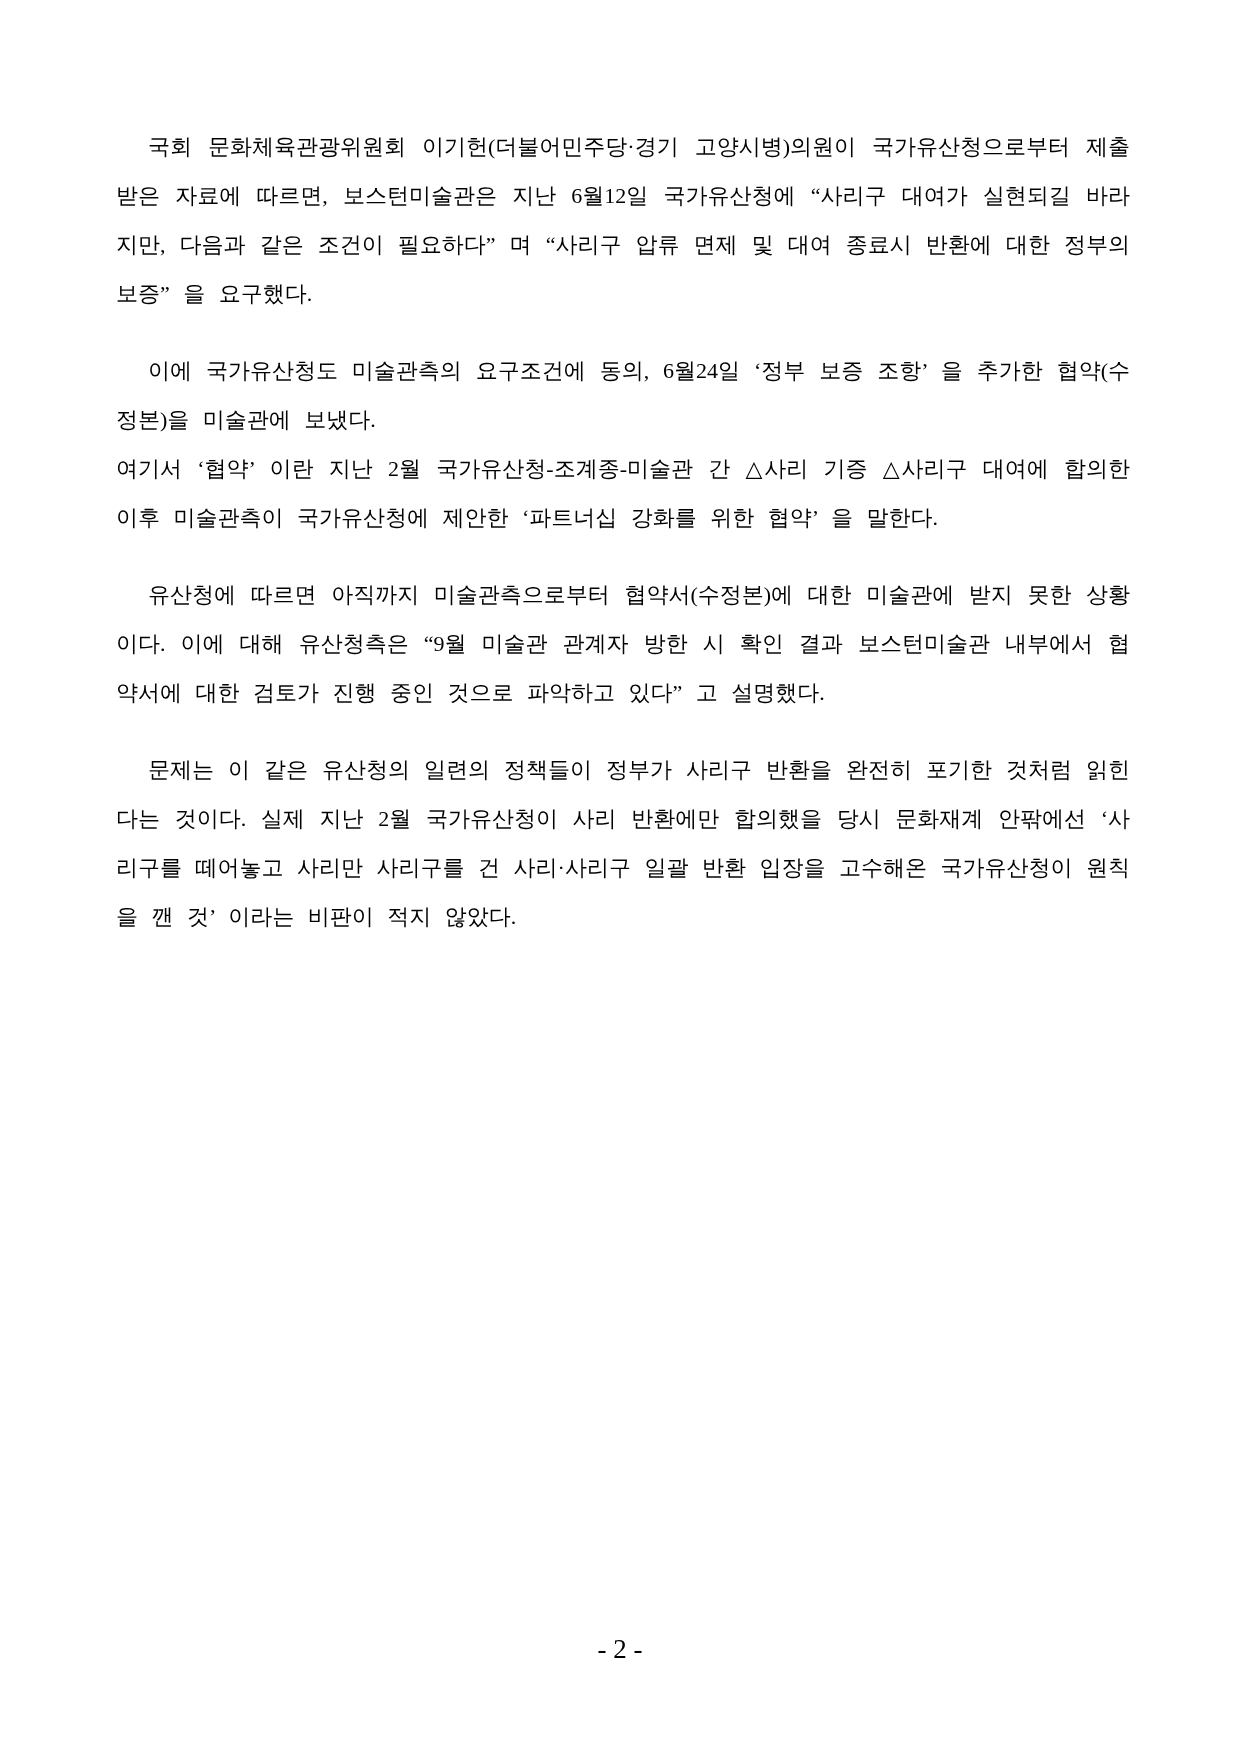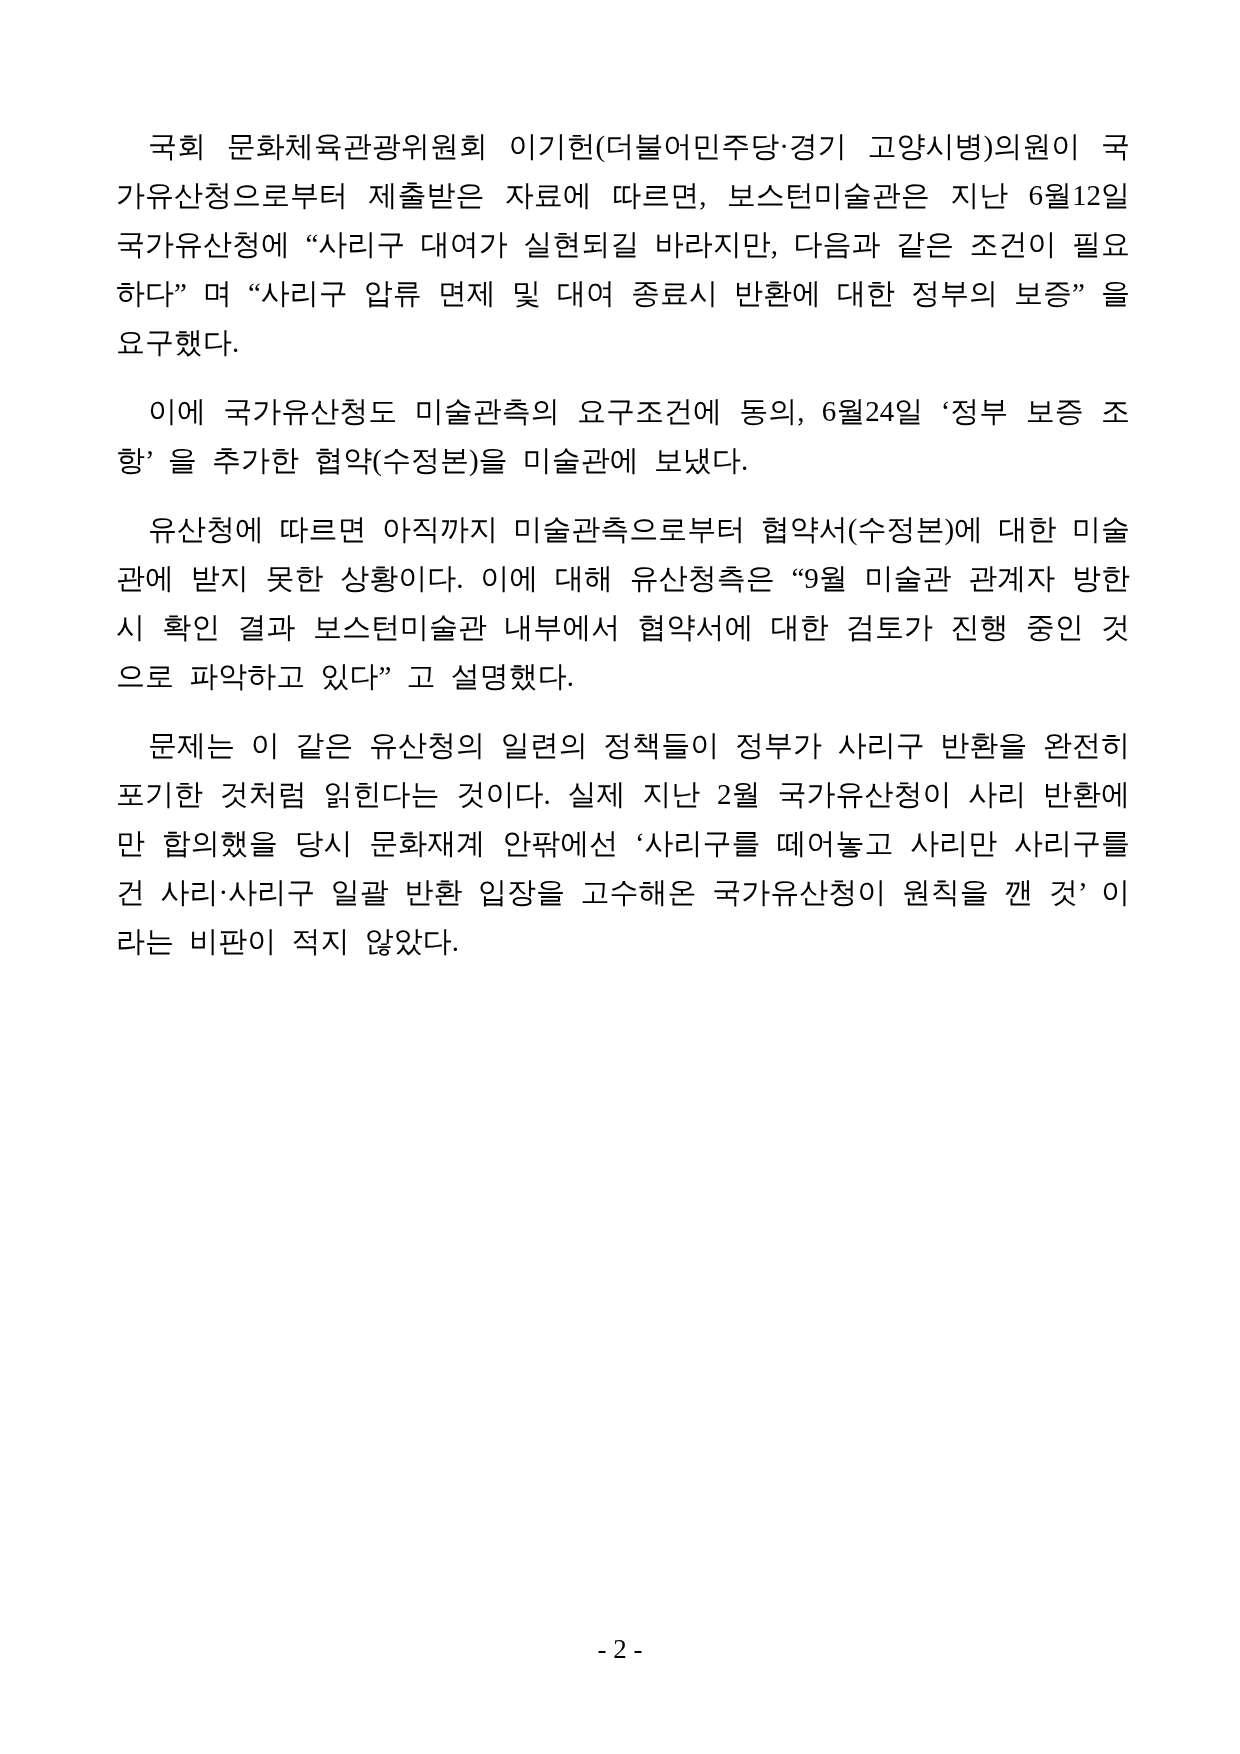--- a/index.html
+++ b/index.html
@@ -17,29 +17,29 @@
     overflow: hidden;
   }
   .content {
     position: absolute;
     left: 116px;
     top: 122px;
     width: 1014px;
   }
   .para {
     margin: 0;
-    font-size: 29px;
+    font-size: 22px;
     line-height: 49px;
     text-align: justify;
     word-break: break-all;
     word-spacing: 8px;
     color: #000000;
   }
   .para.gap {
-    margin-top: 20px;
+    margin-top: 28px;
   }
   .para.indent {
     text-indent: 32px;
   }
   .para b {
     font-weight: bold;
   }
   .footer {
     position: absolute;
     left: 0;
@@ -52,19 +52,20 @@
     font-family: "Liberation Serif", "DejaVu Serif", serif;
   }
 </style>
 </head>
 <body>
 
 <div class="page">
   <div class="content">
       <p class="para indent"><span>국회 문화체육관광위원회 이기헌(더불어민주당·경기 고양시병)의원이 국가유산청으로부터 제출받은 자료에 따르면, 보스턴미술관은 지난 6월12일 국가유산청에 “사리구 대여가 실현되길 바라지만, 다음과 같은 조건이 필요하다” 며 “사리구 압류 면제 및 대여 종료시 반환에 대한 정부의 보증” 을 요구했다.</span></p>
       <p class="para indent gap"><span>이에 국가유산청도 미술관측의 요구조건에 동의, 6월24일 ‘정부 보증 조항’ 을 추가한 협약(수정본)을 미술관에 보냈다.</span></p>
+      <p class="para"><span>여기서 ‘협약’ 이란 지난 2월 국가유산청-조계종-미술관 간 △사리 기증 △사리구 대여에 합의한 이후 미술관측이 국가유산청에 제안한 ‘파트너십 강화를 위한 협약’ 을 말한다.</span></p>
       <p class="para indent gap"><span>유산청에 따르면 아직까지 미술관측으로부터 협약서(수정본)에 대한 미술관에 받지 못한 상황이다. 이에 대해 유산청측은 “9월 미술관 관계자 방한 시 확인 결과 보스턴미술관 내부에서 협약서에 대한 검토가 진행 중인 것으로 파악하고 있다” 고 설명했다.</span></p>
       <p class="para indent gap"><span>문제는 이 같은 유산청의 일련의 정책들이 정부가 사리구 반환을 완전히 포기한 것처럼 읽힌다는 것이다. 실제 지난 2월 국가유산청이 사리 반환에만 합의했을 당시 문화재계 안팎에선 ‘사리구를 떼어놓고 사리만 사리구를 건 사리·사리구 일괄 반환 입장을 고수해온 국가유산청이 원칙을 깬 것’ 이라는 비판이 적지 않았다.</span></p>
     </div>
   <div class="footer">
     <span>- 2 -</span>
   </div>
 </div>
 
 </body></html>

